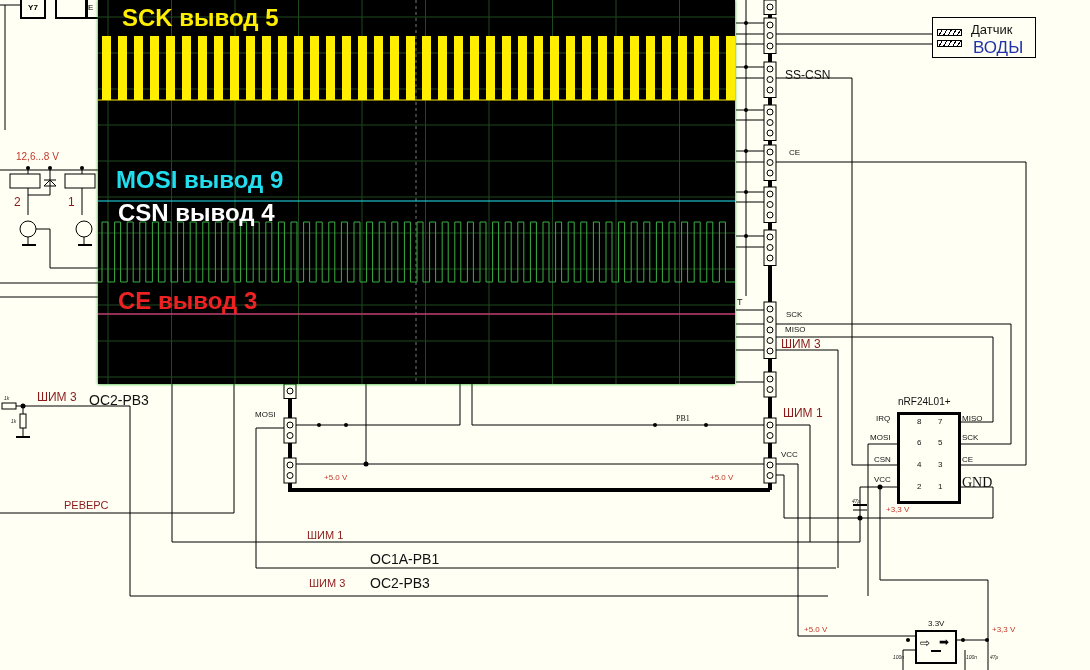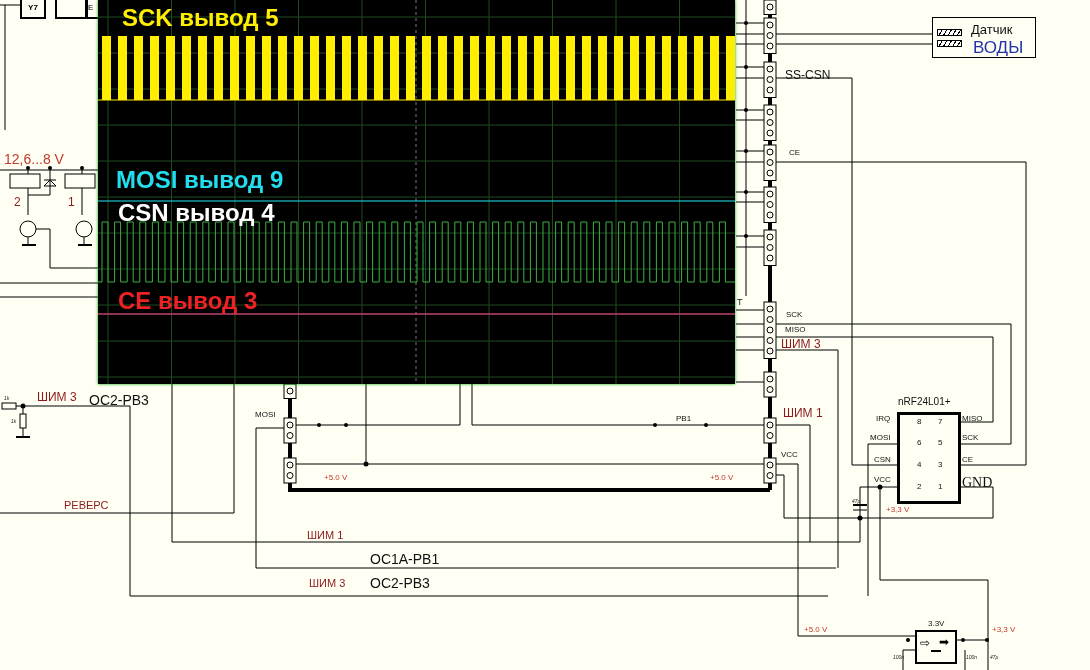--- a/index.html
+++ b/index.html
@@ -219,21 +219,21 @@
     <circle cx="908" cy="640" r="2"></circle>
       <circle cx="963" cy="640" r="2"></circle>
       <circle cx="987" cy="640" r="2"></circle>
   </g>
 </svg>
 
 <div class="cell" style="left:20px;width:22px;font-weight:bold;">Y7</div>
 <div class="cell" style="left:55px;width:28px;"></div>
 <div class="cell" style="left:86px;width:10px;text-align:left;">E</div>
 
-<span class="lbl red" style="left:4px;top:152px;font-size:14px;color:#c0392b;">12,6...8 V</span>
+<span class="lbl red" style="left:16px;top:152px;font-size:10px;color:#c0392b;">12,6...8 V</span>
 <span class="lbl red" style="left:14px;top:196px;">2</span>
 <span class="lbl red" style="left:68px;top:196px;">1</span>
 
 <div id="scope">
   <svg id="scope-svg" width="637" height="384">
       <line x1="10" y1="0" x2="10" y2="384" stroke="#1f4a1f" stroke-width="1"></line>
       <line x1="73.5" y1="0" x2="73.5" y2="384" stroke="#1f4a1f" stroke-width="1"></line>
       <line x1="137" y1="0" x2="137" y2="384" stroke="#1f4a1f" stroke-width="1"></line>
       <line x1="200.5" y1="0" x2="200.5" y2="384" stroke="#1f4a1f" stroke-width="1"></line>
       <line x1="264" y1="0" x2="264" y2="384" stroke="#1f4a1f" stroke-width="1"></line>
@@ -313,21 +313,21 @@
 </div>
 
 <span class="lbl" style="left:785px;top:69px;font-size:12px;">SS-CSN</span>
 <span class="lbl" style="left:789px;top:149px;font-size:8px;">CE</span>
 <span class="lbl" style="left:737px;top:298px;font-size:9px;">T</span>
 <span class="lbl" style="left:786px;top:311px;font-size:8px;">SCK</span>
 <span class="lbl" style="left:785px;top:326px;font-size:8px;">MISO</span>
 <span class="lbl red" style="left:781px;top:338px;">ШИМ 3</span>
 <span class="lbl red" style="left:783px;top:407px;">ШИМ 1</span>
 <span class="lbl" style="left:255px;top:411px;font-size:8px;">MOSI</span>
-<span class="lbl" style="left:676px;top:415px;font-size:8px;">PB1</span>
+<span class="lbl" style="left:676px;top:415px;font-size:8px;font-family:Liberation Serif, serif;">PB1</span>
 <span class="lbl" style="left:781px;top:451px;font-size:8px;">VCC</span>
 <span class="lbl v" style="left:324px;top:474px;">+5.0 V</span>
 <span class="lbl v" style="left:710px;top:474px;">+5.0 V</span>
 
 <span class="lbl chip-title">nRF24L01+</span>
 <div class="chip"></div>
 <span class="lbl" style="left:876px;top:415px;font-size:8px;">IRQ</span>
 <span class="lbl" style="left:917px;top:418px;font-size:8px;">8</span>
 <span class="lbl" style="left:870px;top:434px;font-size:8px;">MOSI</span>
 <span class="lbl" style="left:917px;top:439px;font-size:8px;">6</span>

